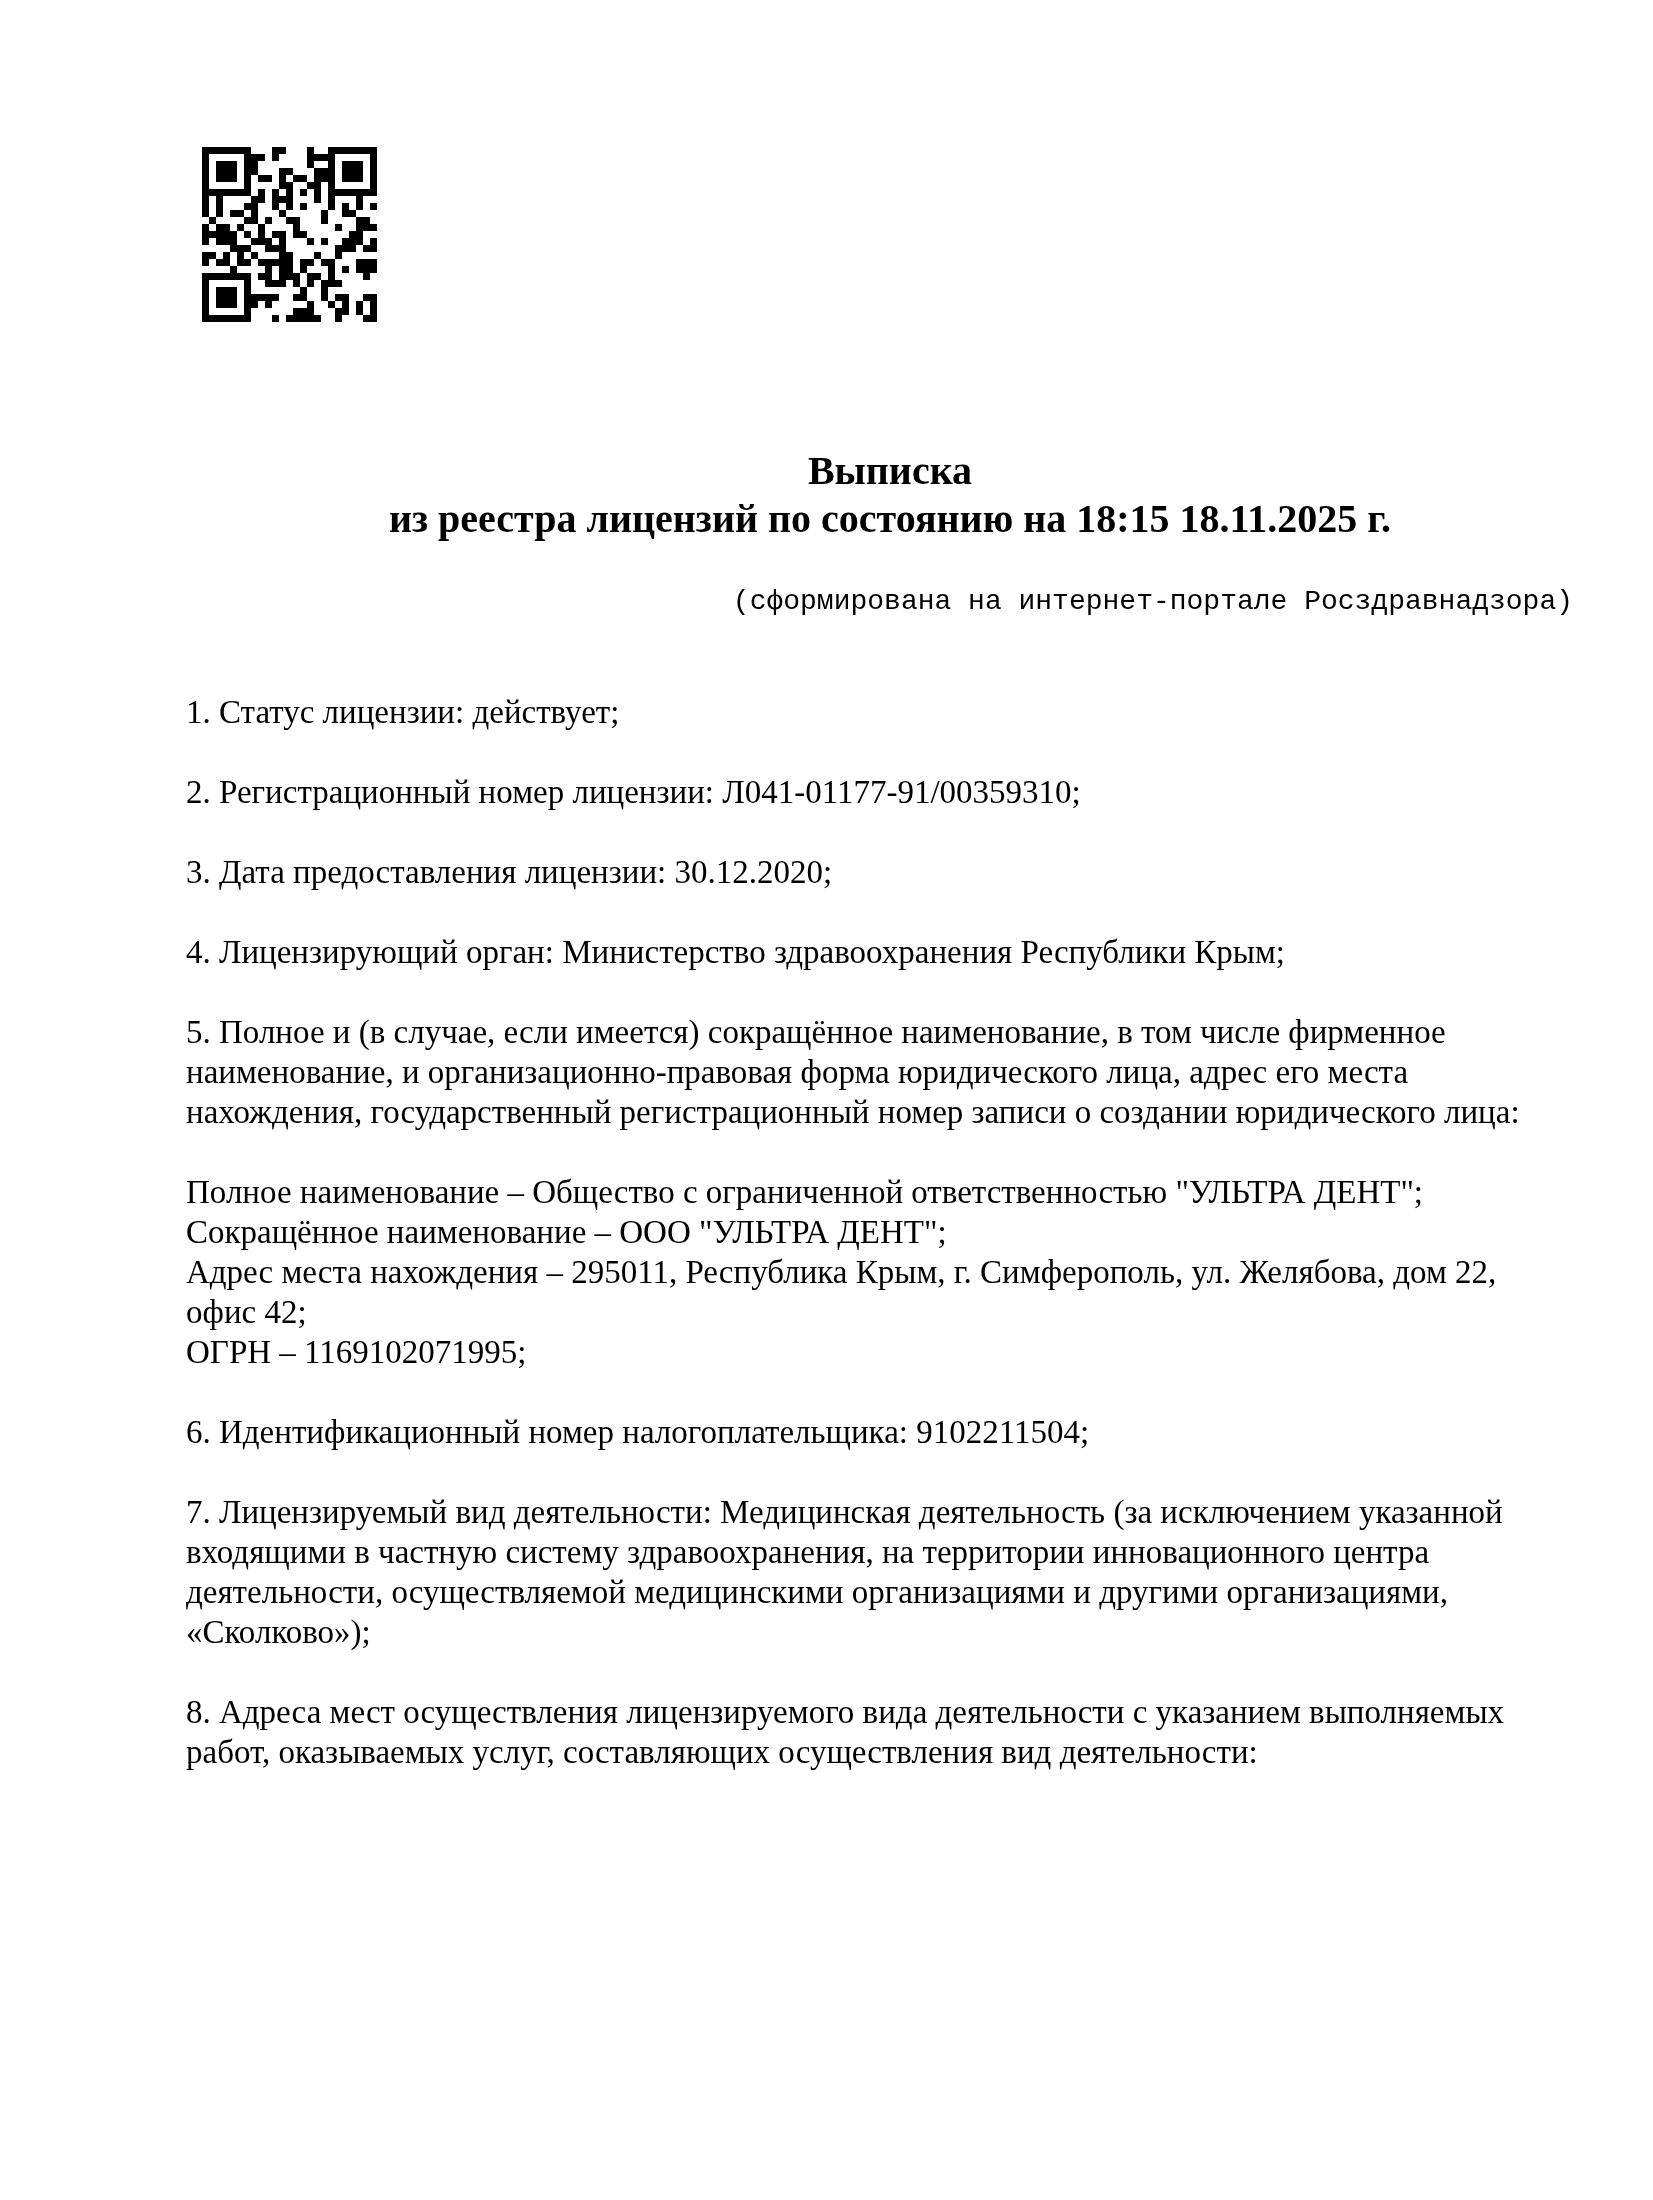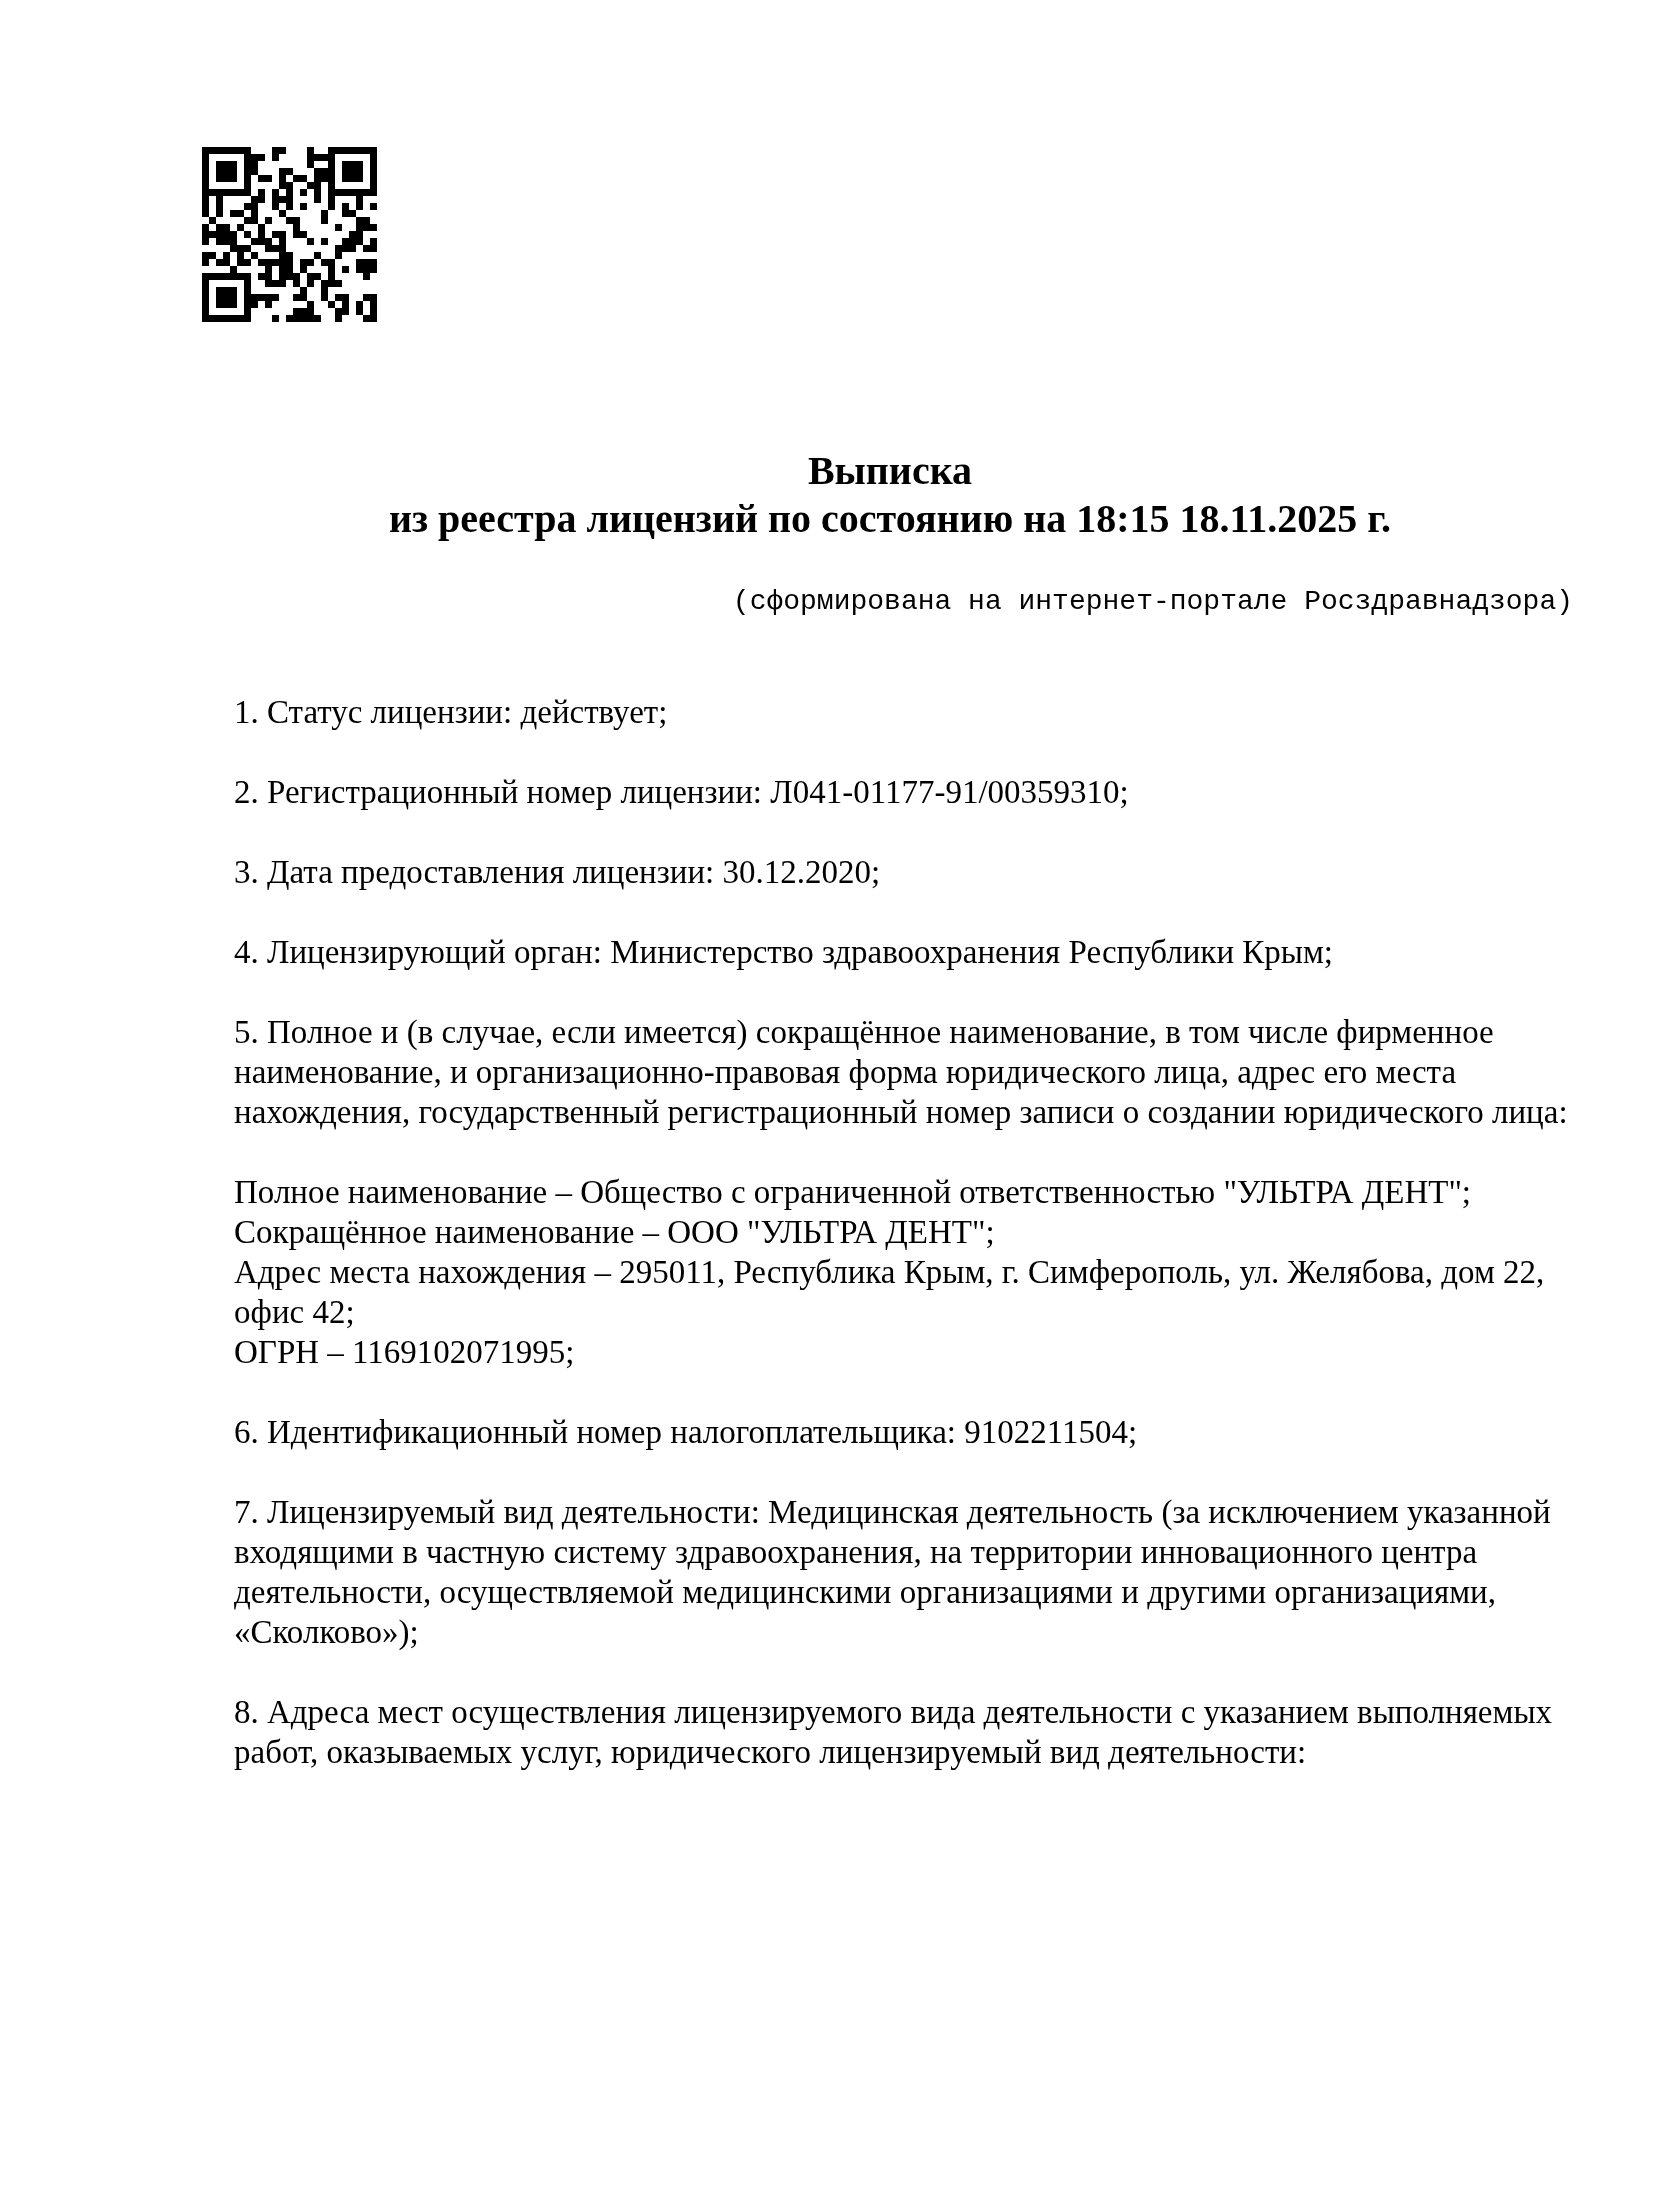--- a/index.html
+++ b/index.html
@@ -36,21 +36,20 @@
     font-size: 28px;
     line-height: 33px;
     white-space: pre;
     font-family: Liberation Mono, monospace;
   }
   .doc-body {
     position: absolute;
     left: 186px;
     top: 692px;
     font-size: 33px;
-    margin-left: 48px;
   }
   .para { margin: 0 0 40px 0; }
   .line { line-height: 40px; white-space: pre; }
 </style>
 </head>
 <body>
 
 <div class="qr">
   <svg id="qr-svg" width="175" height="175" viewBox="0 0 25 25" shape-rendering="crispEdges">
       <rect x="10" y="0" width="1" height="1" fill="#000"></rect>
@@ -309,15 +308,15 @@
       <div class="line">6. Идентификационный номер налогоплательщика: 9102211504;</div>
     </div>
     <div class="para">
       <div class="line">7. Лицензируемый вид деятельности: Медицинская деятельность (за исключением указанной</div>
       <div class="line">входящими в частную систему здравоохранения, на территории инновационного центра</div>
       <div class="line">деятельности, осуществляемой медицинскими организациями и другими организациями,</div>
       <div class="line">«Сколково»);</div>
     </div>
     <div class="para">
       <div class="line">8. Адреса мест осуществления лицензируемого вида деятельности с указанием выполняемых</div>
-      <div class="line">работ, оказываемых услуг, юридического лицензируемый вид деятельности:</div>
+      <div class="line">работ, оказываемых услуг, составляющих осуществления вид деятельности:</div>
     </div>
   </div>
 
 </body></html>

